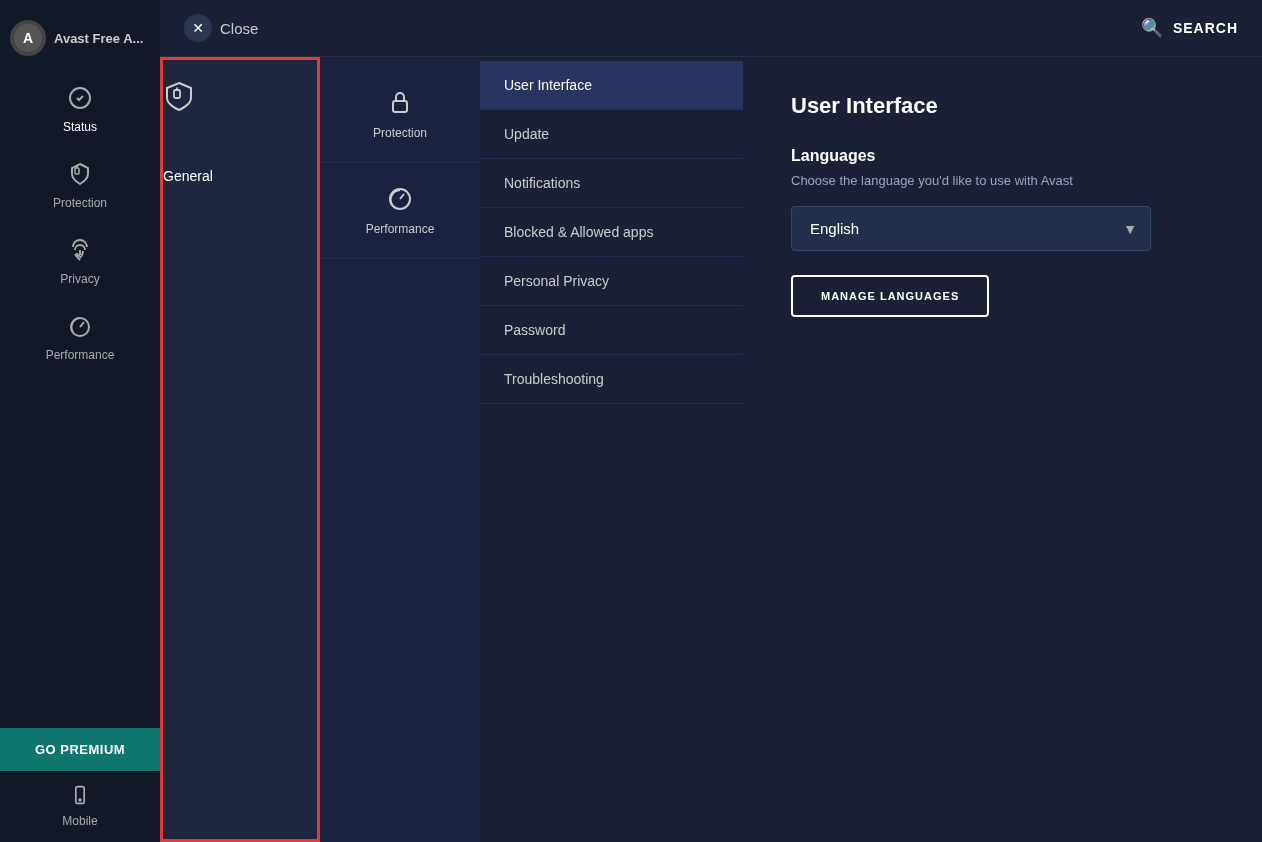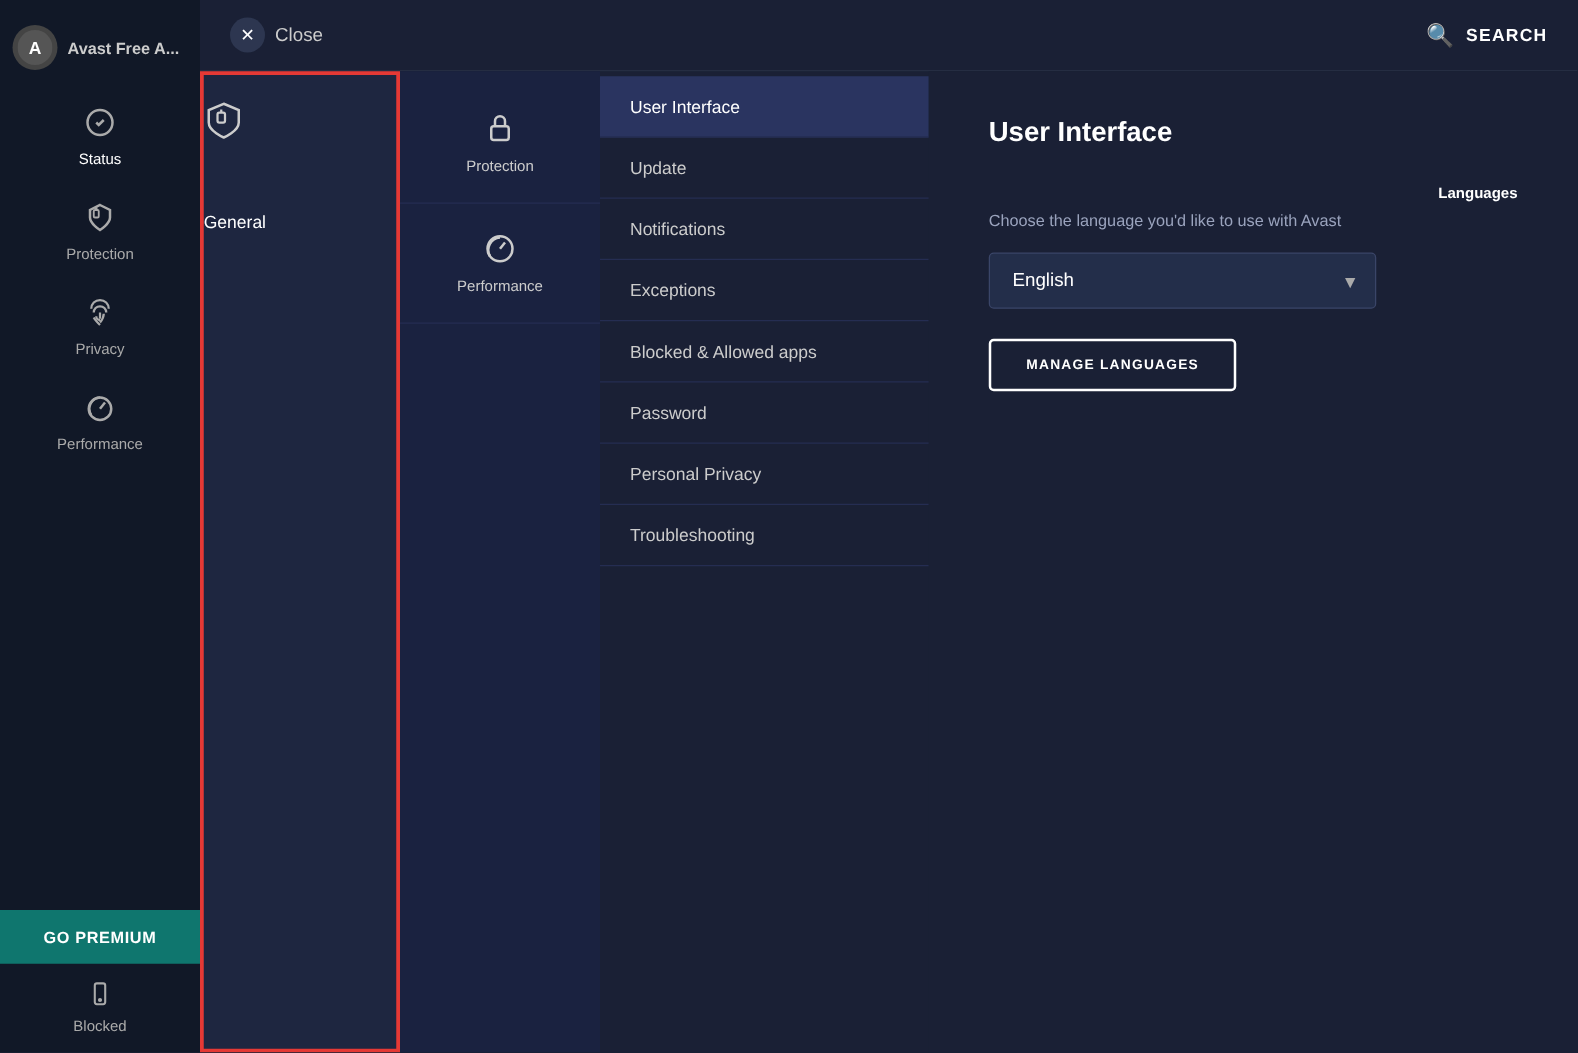--- a/index.html
+++ b/index.html
@@ -251,36 +251,35 @@
     }
 
     .content-title {
       font-size: 22px;
       font-weight: bold;
       color: #fff;
       margin-bottom: 28px;
     }
 
     .section-heading {
-      font-size: 12px;
+      font-size: 16px;
       font-weight: bold;
       color: #fff;
       margin-bottom: 8px;
-      text-align: right;
     }
 
     .section-desc {
       font-size: 13px;
       color: #9aa3bd;
       margin-bottom: 18px;
     }
 
     .lang-select-wrapper {
       position: relative;
-      width: 310px;
+      width: 360px;
       margin-bottom: 24px;
     }
 
     .lang-select {
       width: 100%;
       padding: 13px 40px 13px 18px;
       background: #232e4a;
       border: 1px solid #3a4568;
       border-radius: 4px;
       color: #fff;
@@ -417,21 +416,21 @@
 
   <div class="go-premium">GO PREMIUM</div>
 
   <div class="sidebar-mobile">
     <span>
       <svg class="mobile-svg" viewBox="0 0 24 24" fill="none" stroke="#aaa" stroke-width="2">
         <rect x="7" y="2" width="10" height="20" rx="2"></rect>
         <circle cx="12" cy="18" r="1" fill="#aaa"></circle>
       </svg>
     </span>
-    <span>Blocked</span>
+    <span>Mobile</span>
   </div>
 </div>
 
 <div class="main-content">
 
   <div class="topbar">
     <div class="close-btn">
       <div class="close-icon-circle">✕</div>
       <span>Close</span>
     </div>
@@ -482,30 +481,27 @@
         <div class="menu-item active">
           <span>User Interface</span>
         </div>
         <div class="menu-item">
           <span>Update</span>
         </div>
         <div class="menu-item">
           <span>Notifications</span>
         </div>
         <div class="menu-item">
-          <span>Exceptions</span>
+          <span>Blocked &amp; Allowed apps</span>
         </div>
         <div class="menu-item">
-          <span>Blocked &amp; Allowed apps</span>
+          <span>Personal Privacy</span>
         </div>
         <div class="menu-item">
           <span>Password</span>
-        </div>
-        <div class="menu-item">
-          <span>Personal Privacy</span>
         </div>
         <div class="menu-item">
           <span>Troubleshooting</span>
         </div>
       </div>
     </div>
 
     <div class="content-area">
       <div class="content-title">User Interface</div>
 

